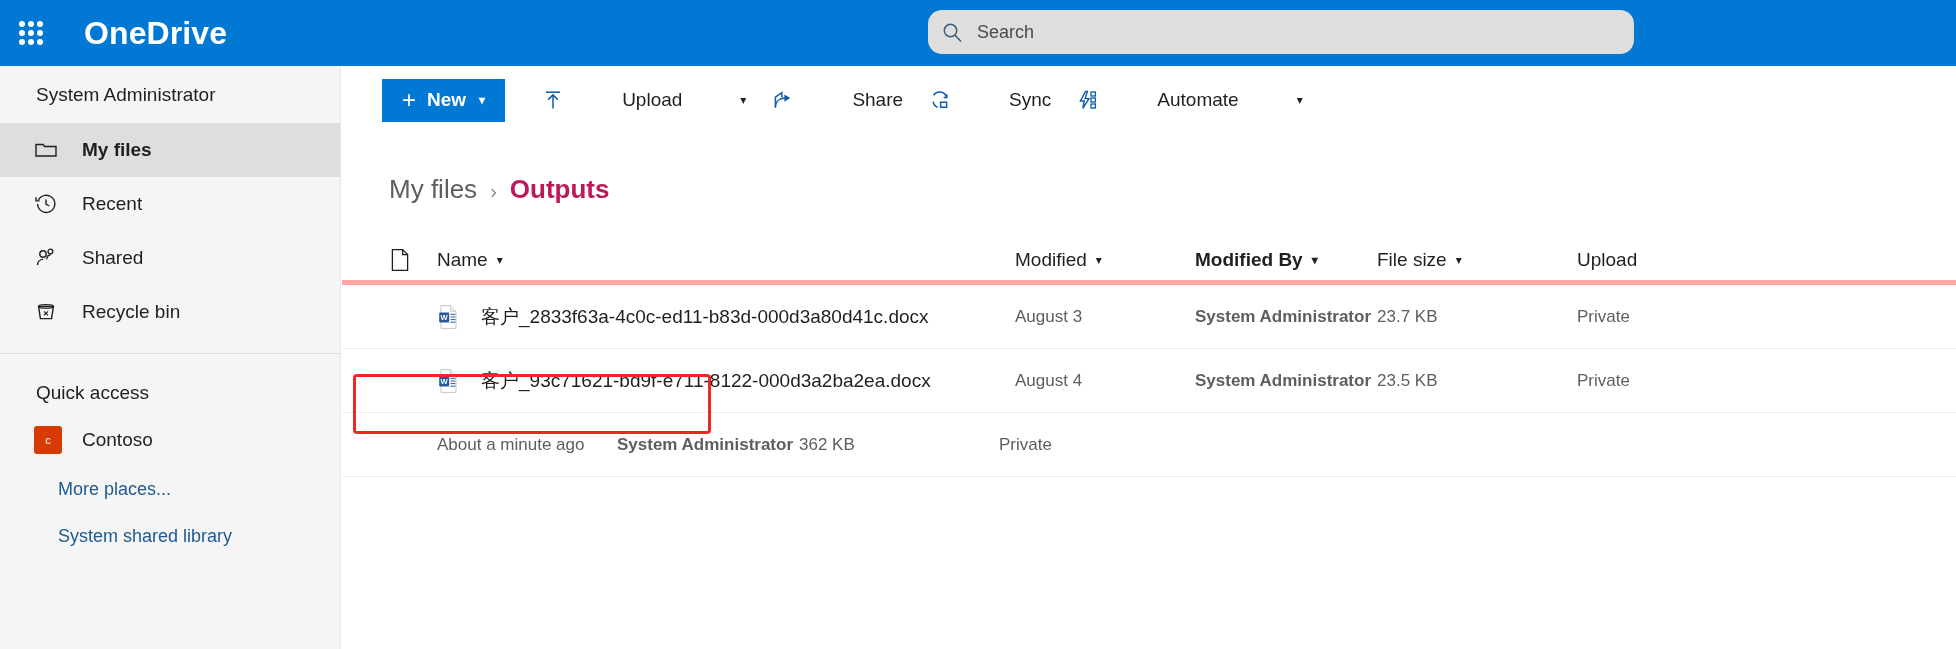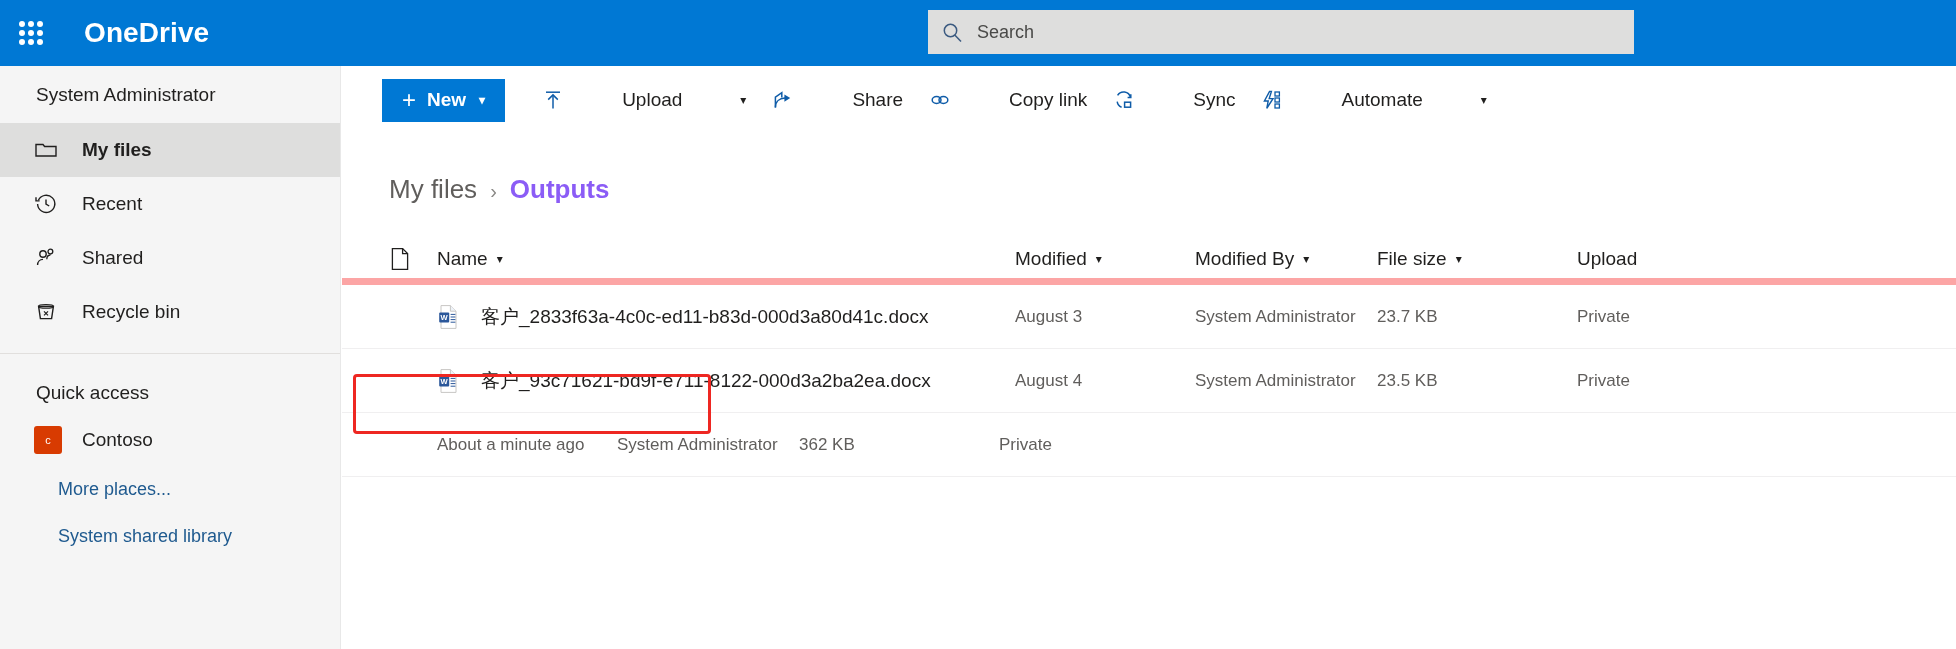--- a/index.html
+++ b/index.html
@@ -42,37 +42,38 @@
   }
   .waffle-grid i {
     display: block;
     width: 6px;
     height: 6px;
     border-radius: 50%;
     background: #ffffff;
   }
   .suite-brand {
     color: #ffffff;
-    font-size: 28px;
+    font-size: 32px;
     font-weight: bold;
     letter-spacing: 0.1px;
     padding-left: 22px;
     cursor: pointer;
   }
   .search-wrap {
     position: absolute;
     left: 928px;
     top: 10px;
     width: 706px;
     height: 44px;
     background: #dededd;
     display: flex;
     align-items: center;
     padding: 0 14px;
     cursor: text;
+    border-radius: 14px;
   }
   .search-ico { margin-right: 14px; display: flex; align-items: center; }
   .search-text {
     font-size: 18px;
     color: #4a4a48;
   }
 
   
   .left-nav {
     position: absolute;
@@ -209,40 +210,40 @@
     cursor: pointer;
   }
   .bc-sep {
     font-size: 20px;
     color: #8a8886;
     padding: 0 13px;
   }
   .bc-current {
     font-size: 26px;
     font-weight: bold;
-    color: #8b5cf6;
+    color: #be185d;
   }
 
   
   .table { margin-top: 34px; width: 100%; }
   .row {
     display: flex;
     align-items: center;
     height: 64px;
     padding-left: 47px;
     border-bottom: 1px solid #f0eff0;
   }
   .head-row {
     height: 46px;
-    border-bottom: 7px solid #fca5a5;
+    border-bottom: 5px solid #fca5a5;
   }
   .c-icon  { flex: 0 0 48px; display: flex; align-items: center; }
   .c-name  { flex: 0 0 578px; display: flex; align-items: center; }
   .c-mod   { flex: 0 0 180px; }
-  .c-modby { flex: 0 0 182px; }
+  .c-modby { flex: 0 0 182px; font-weight: bold; }
   .c-size  { flex: 0 0 200px; }
   .c-share { flex: 0 0 140px; }
 
   .h-txt {
     font-size: 19px;
     color: #201f1e;
     cursor: pointer;
     display: inline-flex;
     align-items: center;
   }
@@ -391,29 +392,20 @@
     <span class="ico">
       <svg width="22" height="22" viewBox="0 0 22 22">
         <path d="M3.4 18.4c0-6.2 4.4-9.2 9.6-9.4" fill="none" stroke="#0f5ca8" stroke-width="1.5"></path>
         <path d="M3.4 18.4V8.2l6.4-4.6v5" fill="none" stroke="#0f5ca8" stroke-width="1.5"></path>
         <path d="M12.4 5.4L18.2 9l-5.8 3.8V5.4z" fill="#0f5ca8"></path>
       </svg>
     </span>
     <span>Share</span>
   </div>
 
-  <div class="cmd">
-    <span class="ico">
-      <svg width="22" height="22" viewBox="0 0 22 22">
-        <ellipse cx="7.6" cy="11" rx="4.4" ry="3.4" fill="none" stroke="#0f5ca8" stroke-width="1.5"></ellipse>
-        <ellipse cx="14.4" cy="11" rx="4.4" ry="3.4" fill="none" stroke="#0f5ca8" stroke-width="1.5"></ellipse>
-      </svg>
-    </span>
-    <span>Copy link</span>
-  </div>
 
   <div class="cmd">
     <span class="ico">
       <svg width="22" height="22" viewBox="0 0 22 22">
         <path d="M17.4 8.4A7 7 0 0 0 4.6 6.4" fill="none" stroke="#0f5ca8" stroke-width="1.5"></path>
         <path d="M14.6 8.4h3.2V5.2" fill="none" stroke="#0f5ca8" stroke-width="1.5"></path>
         <path d="M4.2 12.6a7 7 0 0 0 4.4 5.6" fill="none" stroke="#0f5ca8" stroke-width="1.5"></path>
         <rect x="11.6" y="13.2" width="6" height="5" fill="none" stroke="#0f5ca8" stroke-width="1.5"></rect>
       </svg>
     </span>

